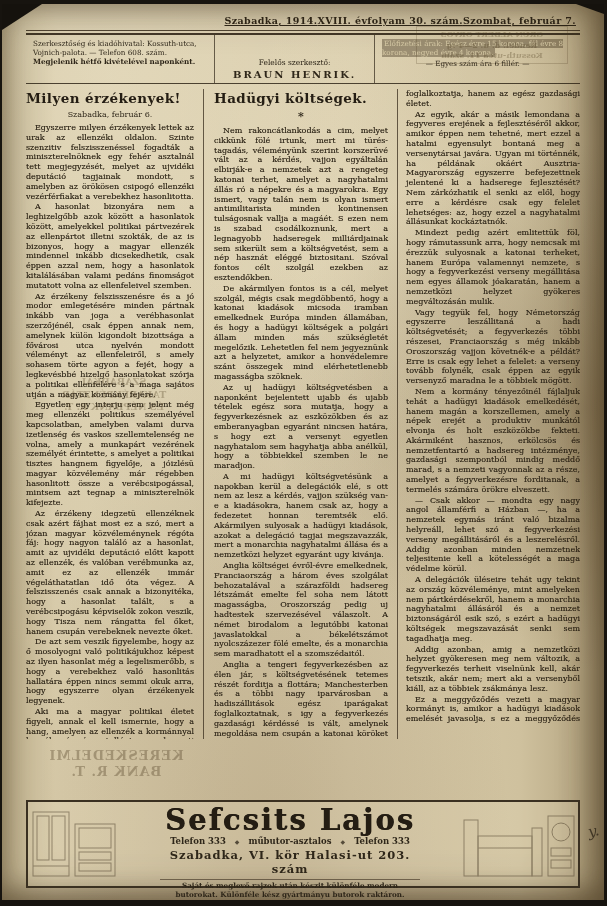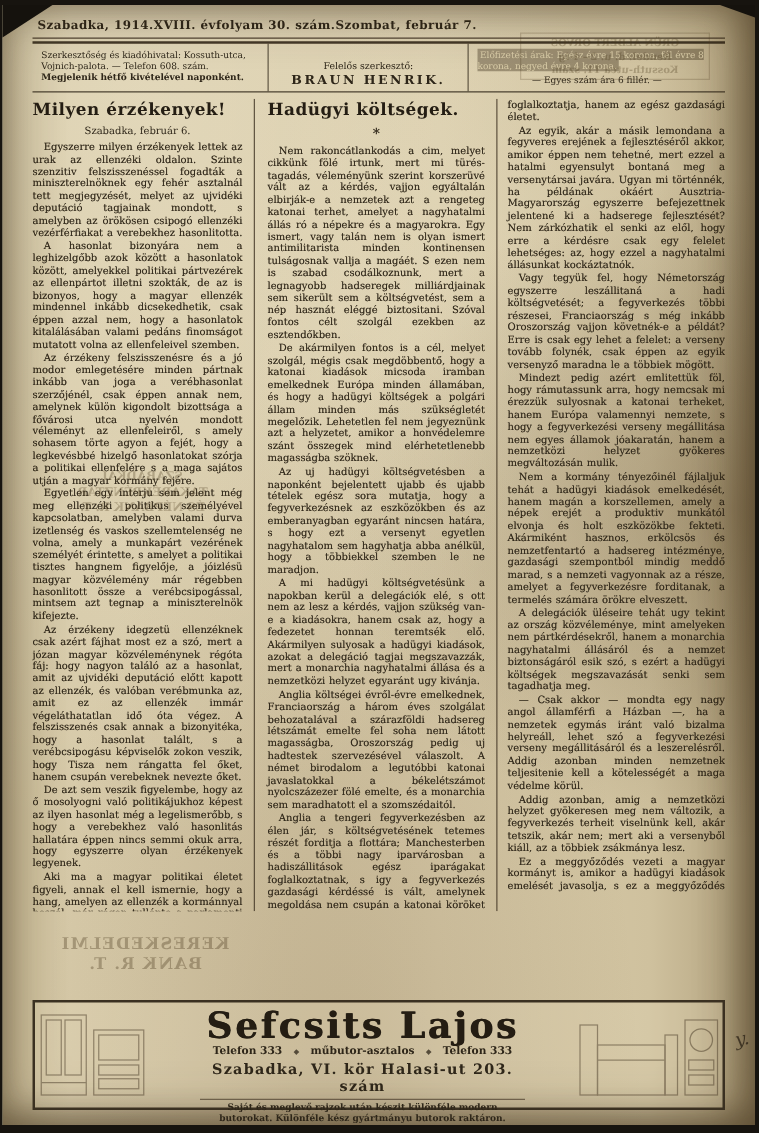--- a/index.html
+++ b/index.html
@@ -17,37 +17,37 @@
   }
   .paper::after{
     content:""; position:absolute; inset:0; pointer-events:none;
     box-shadow: inset 0 0 46px rgba(56,40,18,.45), inset -16px 0 28px rgba(56,40,18,.30),
                 inset 0 -10px 22px rgba(56,40,18,.25);
   }
   .corner{ position:absolute; width:0; height:0; z-index:5; }
   .corner.tl{ left:0; top:0; border-top:26px solid #15120d; border-right:40px solid transparent;}
   .corner.tr{ right:0; top:0; border-top:10px solid #15120d; border-left:28px solid transparent;}
 
-  .topbar{ display:flex; justify-content:flex-start; align-items:baseline;
-           padding:11px 28px 4px; font-size:9.5px; font-weight:bold; letter-spacing:.4px;}
+  .topbar{ display:flex; justify-content:flex-end; align-items:baseline;
+           padding:11px 28px 4px; font-size:9.5px; font-weight:bold; letter-spacing:.4px;text-decoration:underline;}
   .rule{ height:1px; background:rgba(56,44,28,.85); margin:0 24px; }
   .masthead{ text-align:center; padding:9px 0 7px; }
   .masthead h1{
     display:inline-block; font-size:43px; font-weight:bold; letter-spacing:5px;
     color:#241d13; transform:scaleY(1.10); line-height:46px;
     text-shadow:.7px 0 0 #241d13, 0 .4px 0 #241d13;
   }
   .infobar{ display:flex; margin:2px 24px 0; border-top:2px solid rgba(50,40,25,.9);
             border-bottom:1px solid rgba(50,40,25,.85); font-size:7.2px; line-height:9px;}
   .infobar .cell{ padding:4px 7px; }
   .cell.office{ width:34%; }
   .cell.editor{ width:29%; border-left:1px solid rgba(50,40,25,.7);
                 border-right:1px solid rgba(50,40,25,.7); text-align:center; }
   .cell.subs{ width:37%; position:relative; }
-  .editor .lbl{ font-size:7.5px; margin-top:9px;}
+  .editor .lbl{ font-size:7.5px; margin-top:19px;}
   .editor .name{ font-size:10px; font-weight:bold; letter-spacing:2px; margin-top:3px;}
   .office .b, .subs .b{ font-weight:bold; }
   .subs .hl{ background:rgba(56,42,20,.38); color:#d9cca7; padding:0 2px; }
   .subs .line2{ text-align:center; margin-top:2px; }
 
   .main{ display:flex; margin:5px 24px 0; height:650px; overflow:hidden; }
   .col1{ width:178px; padding-right:9px; border-right:1px solid rgba(56,44,28,.75); }
   .art2{ flex:1; padding-left:10px; column-count:2; column-gap:18px;
          column-rule:1px solid rgba(56,44,28,.75); }
   h2.headline{ font-size:13.5px; text-align:left; letter-spacing:.4px;
@@ -127,25 +127,25 @@
     <div class="art2">
       <h2 class="headline">Hadügyi költségek.</h2>
       <div class="star">*</div>
       <p class="body">Nem rakoncátlankodás a cim, melyet cikkünk fölé irtunk, mert mi türés-tagadás, véleményünk szerint korszerüvé vált az a kérdés, vajjon egyáltalán elbirják-e a nemzetek azt a rengeteg katonai terhet, amelyet a nagyhatalmi állás ró a népekre és a magyarokra. Egy ismert, vagy talán nem is olyan ismert antimilitarista minden kontinensen tulságosnak vallja a magáét. S ezen nem is szabad csodálkoznunk, mert a legnagyobb hadseregek milliárdjainak sem sikerült sem a költségvetést, sem a nép hasznát eléggé biztositani. Szóval fontos célt szolgál ezekben az esztendőkben.</p>
       <p class="body">De akármilyen fontos is a cél, melyet szolgál, mégis csak megdöbbentő, hogy a katonai kiadások micsoda iramban emelkednek Európa minden államában, és hogy a hadügyi költségek a polgári állam minden más szükségletét megelőzik. Lehetetlen fel nem jegyeznünk azt a helyzetet, amikor a honvédelemre szánt összegek mind elérhetetlenebb magasságba szöknek.</p>
       <p class="body">Az uj hadügyi költségvetésben a naponként bejelentett ujabb és ujabb tételek egész sora mutatja, hogy a fegyverkezésnek az eszközökben és az emberanyagban egyaránt nincsen határa, s hogy ezt a versenyt egyetlen nagyhatalom sem hagyhatja abba anélkül, hogy a többiekkel szemben le ne maradjon.</p>
       <p class="body">A mi hadügyi költségvetésünk a napokban kerül a delegációk elé, s ott nem az lesz a kérdés, vajjon szükség van-e a kiadásokra, hanem csak az, hogy a fedezetet honnan teremtsék elő. Akármilyen sulyosak a hadügyi kiadások, azokat a delegáció tagjai megszavazzák, mert a monarchia nagyhatalmi állása és a nemzetközi helyzet egyaránt ugy kivánja.</p>
       <p class="body">Anglia költségei évről-évre emelkednek, Franciaország a három éves szolgálat behozatalával a szárazföldi hadsereg létszámát emelte fel soha nem látott magasságba, Oroszország pedig uj hadtestek szervezésével válaszolt. A német birodalom a legutóbbi katonai javaslatokkal a békelétszámot nyolcszázezer fölé emelte, és a monarchia sem maradhatott el a szomszédaitól.</p>
       <p class="body">Anglia a tengeri fegyverkezésben az élen jár, s költségvetésének tetemes részét forditja a flottára; Manchesterben és a többi nagy iparvárosban a hadiszállitások egész iparágakat foglalkoztatnak, s igy a fegyverkezés gazdasági kérdéssé is vált, amelynek megoldása nem csupán a katonai köröket foglalkoztatja, hanem az egész gazdasági életet.</p>
       <p class="body">Az egyik, akár a másik lemondana a fegyveres erejének a fejlesztéséről akkor, amikor éppen nem tehetné, mert ezzel a hatalmi egyensulyt bontaná meg a versenytársai javára. Ugyan mi történnék, ha példának okáért Ausztria-Magyarország egyszerre befejezettnek jelentené ki a hadserege fejlesztését? Nem zárkózhatik el senki az elől, hogy erre a kérdésre csak egy felelet lehetséges: az, hogy ezzel a nagyhatalmi állásunkat kockáztatnók.</p>
+      <p class="body">Mindezt pedig azért emlitettük föl, hogy rámutassunk arra, hogy nemcsak mi érezzük sulyosnak a katonai terheket, hanem Európa valamennyi nemzete, s hogy a fegyverkezési verseny megállitása nem egyes államok jóakaratán, hanem a nemzetközi helyzet gyökeres megváltozásán mulik.</p>
       <p class="body">Vagy tegyük fel, hogy Németország egyszerre leszállitaná a hadi költségvetését; a fegyverkezés többi részesei, Franciaország s még inkább Oroszország vajjon követnék-e a példát? Erre is csak egy lehet a felelet: a verseny tovább folynék, csak éppen az egyik versenyző maradna le a többiek mögött.</p>
-      <p class="body">Mindezt pedig azért emlitettük föl, hogy rámutassunk arra, hogy nemcsak mi érezzük sulyosnak a katonai terheket, hanem Európa valamennyi nemzete, s hogy a fegyverkezési verseny megállitása nem egyes államok jóakaratán, hanem a nemzetközi helyzet gyökeres megváltozásán mulik.</p>
       <p class="body">Nem a kormány tényezőinél fájlaljuk tehát a hadügyi kiadások emelkedését, hanem magán a korszellemen, amely a népek erejét a produktiv munkától elvonja és holt eszközökbe fekteti. Akármiként hasznos, erkölcsös és nemzetfentartó a hadsereg intézménye, gazdasági szempontból mindig meddő marad, s a nemzeti vagyonnak az a része, amelyet a fegyverkezésre forditanak, a termelés számára örökre elveszett.</p>
+      <p class="body">— Csak akkor — mondta egy nagy angol államférfi a Házban —, ha a nemzetek egymás iránt való bizalma helyreáll, lehet szó a fegyverkezési verseny megállitásáról és a leszerelésről. Addig azonban minden nemzetnek teljesitenie kell a kötelességét a maga védelme körül.</p>
       <p class="body">A delegációk üléseire tehát ugy tekint az ország közvéleménye, mint amelyeken nem pártkérdésekről, hanem a monarchia nagyhatalmi állásáról és a nemzet biztonságáról esik szó, s ezért a hadügyi költségek megszavazását senki sem tagadhatja meg.</p>
-      <p class="body">— Csak akkor — mondta egy nagy angol államférfi a Házban —, ha a nemzetek egymás iránt való bizalma helyreáll, lehet szó a fegyverkezési verseny megállitásáról és a leszerelésről. Addig azonban minden nemzetnek teljesitenie kell a kötelességét a maga védelme körül.</p>
       <p class="body">Addig azonban, amig a nemzetközi helyzet gyökeresen meg nem változik, a fegyverkezés terheit viselnünk kell, akár tetszik, akár nem; mert aki a versenyből kiáll, az a többiek zsákmánya lesz.</p>
       <p class="body">Ez a meggyőződés vezeti a magyar kormányt is, amikor a hadügyi kiadások emelését javasolja, s ez a meggyőződés fogja vezetni a delegáció magyar tagjait is, amikor a javaslatokat megszavazzák.</p>
 
     </div>
   </div>
 
   <div class="ghost g1">
     <div>GRÜN ALBERT ORVOS</div>
     <div>Rendel: d. u. 2—4-ig</div>
     <div>Kossuth-utca 11. szám</div>

